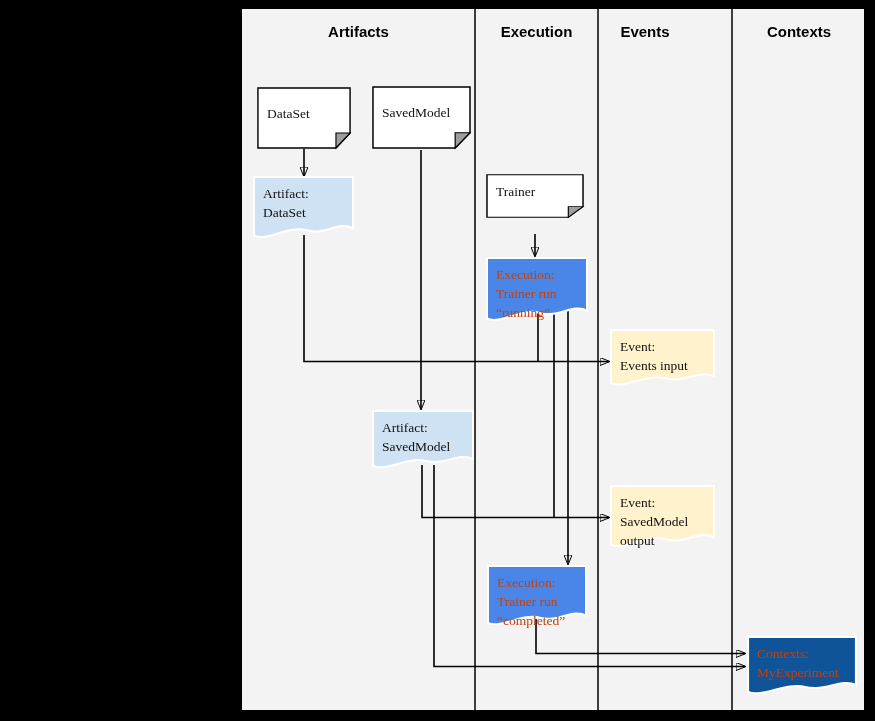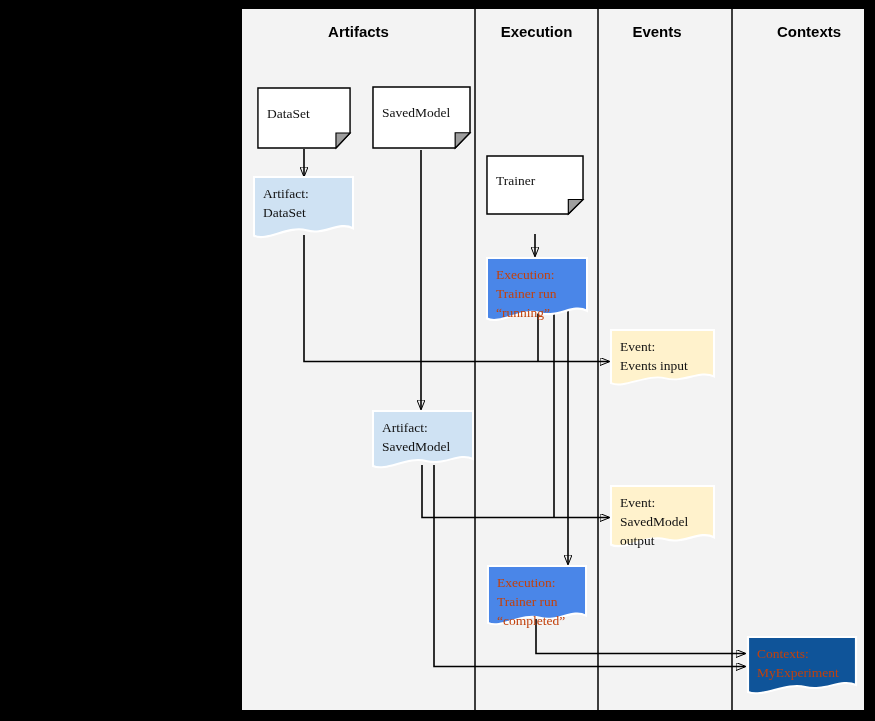--- a/index.html
+++ b/index.html
@@ -48,40 +48,40 @@
       <path d="M296,300 V353" stroke-width="1.6"></path>
       <path d="M312,300 V509" stroke-width="1.6"></path>
       <path d="M326,300 V555" stroke-width="1.6" marker-end="url(#arw)"></path>
       <path d="M180,456 V508.5 H367" stroke-width="1.6" marker-end="url(#arw)"></path>
       <path d="M192,456 V657.5 H503" stroke-width="1.6" marker-end="url(#arw)"></path>
       <path d="M294,610 V644.5 H503" stroke-width="1.6" marker-end="url(#arw)"></path>
     </svg>
 
     <div class="col-header" style="left:0;width:233px">Artifacts</div>
     <div class="col-header" style="left:233px;width:123px">Execution</div>
-    <div class="col-header" style="left:348px;width:134px">Events</div>
-    <div class="col-header" style="left:500px;width:134px">Contexts</div>
+    <div class="col-header" style="left:336px;width:134px">Events</div>
+    <div class="col-header" style="left:490px;width:134px">Contexts</div>
 
     <div class="node doc" style="left:15px;top:78px;width:94px;height:62px">
       <svg class="shape" viewBox="0 0 100 62" preserveAspectRatio="none">
         <path class="doc-body" d="M1,1 H99 V46 L84,61 H1 Z"></path>
         <path class="doc-fold" d="M84,61 L99,46 H84 Z"></path>
       </svg>
       <div class="label">DataSet</div>
     </div>
 
     <div class="node doc" style="left:130px;top:77px;width:99px;height:63px">
       <svg class="shape" viewBox="0 0 100 62" preserveAspectRatio="none">
         <path class="doc-body" d="M1,1 H99 V46 L84,61 H1 Z"></path>
         <path class="doc-fold" d="M84,61 L99,46 H84 Z"></path>
       </svg>
       <div class="label">SavedModel</div>
     </div>
 
-    <div class="node doc" style="left:244px;top:146px;width:98px;height:60px">
+    <div class="node doc" style="left:244px;top:165px;width:98px;height:44px">
       <svg class="shape" viewBox="0 0 100 62" preserveAspectRatio="none">
         <path class="doc-body" d="M1,1 H99 V46 L84,61 H1 Z"></path>
         <path class="doc-fold" d="M84,61 L99,46 H84 Z"></path>
       </svg>
       <div class="label">Trainer</div>
     </div>
 
     <div class="node tape-artifact" style="left:12px;top:168px;width:99px;height:64px">
       <svg class="shape" viewBox="0 0 100 60" preserveAspectRatio="none">
         <path class="tape-path" d="M0,0 H100 V48 C86,41 71,55 53,50 C35,45 13,61 0,55 Z"></path>

